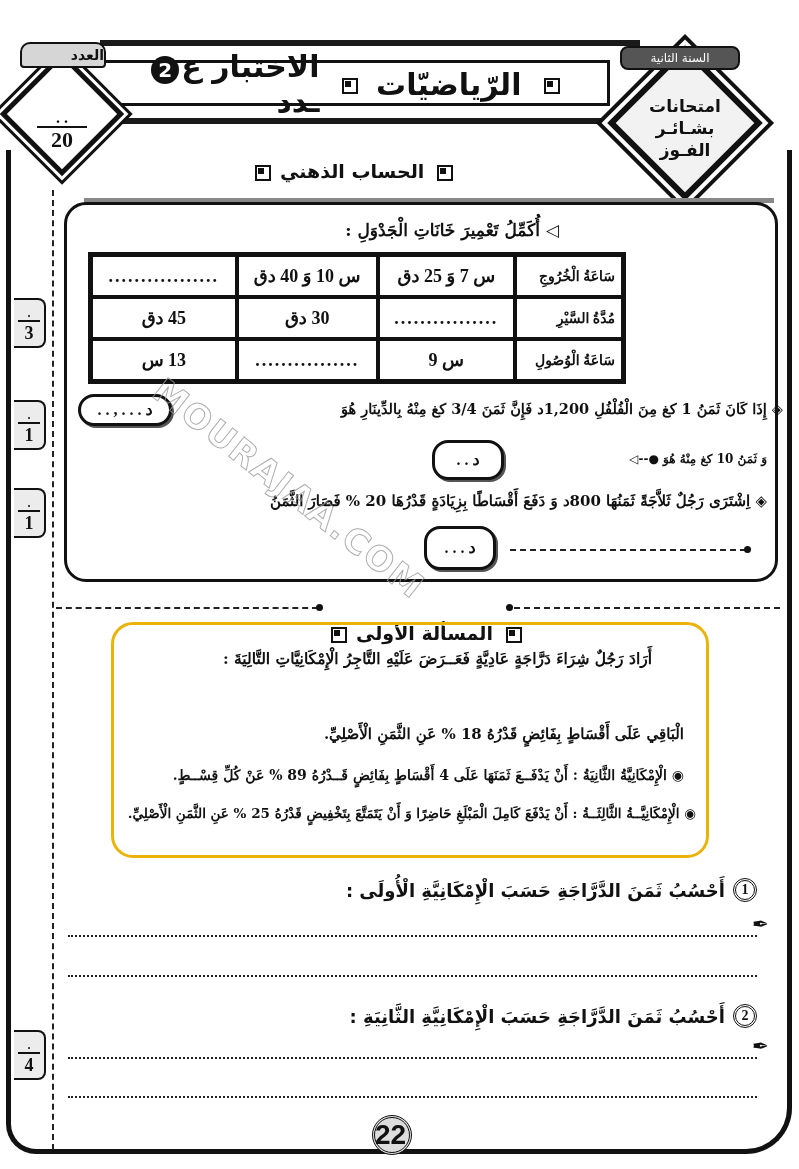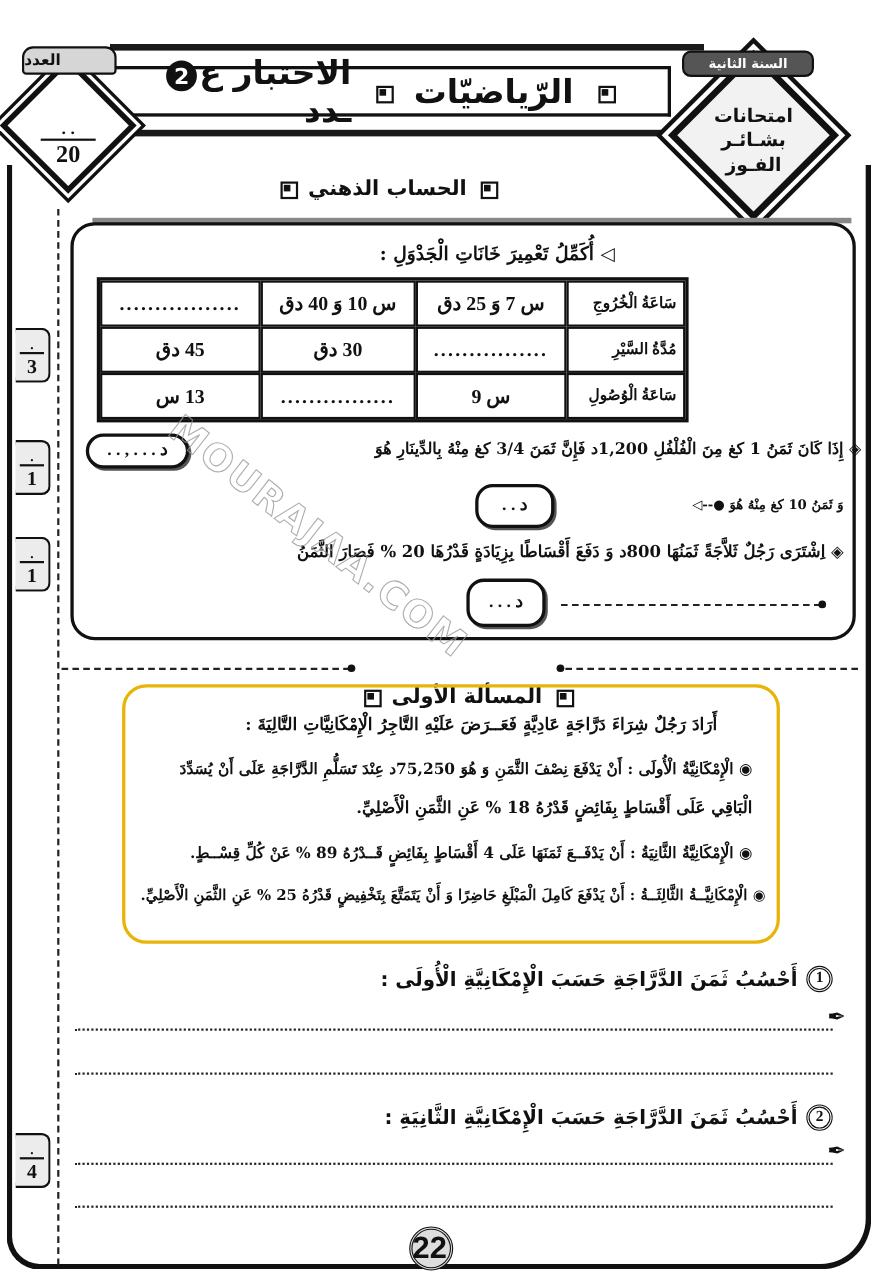--- a/index.html
+++ b/index.html
@@ -31,31 +31,31 @@
   .deco::after { content: ""; position: absolute; left: 8px; top: 8px; width: 6px; height: 6px; background: #111; }
   .num-badge { display: inline-flex; align-items: center; justify-content: center; width: 28px; height: 28px;
     border-radius: 50%; background: #111; color: #fff; font-size: 20px; margin: 0 2px; }
 
   
   .score-badge { position: absolute; left: 2px; top: 30px; width: 120px; height: 145px; }
   .score-diamond { position: absolute; left: 16px; top: 40px; width: 88px; height: 88px; transform: rotate(45deg);
     border: 5px solid #111; background: #fff; box-shadow: 0 0 0 3px #fff, 0 0 0 6px #111; }
   .score-ribbon { position: absolute; left: 18px; top: 12px; width: 86px; height: 26px;
     background: #d6d6d6; border: 2px solid #111; border-radius: 10px 10px 4px 4px;
-    font-family: "DejaVu Sans", sans-serif; font-weight: bold; font-size: 14px; text-align: left; line-height: 22px; }
+    font-family: "DejaVu Sans", sans-serif; font-weight: bold; font-size: 14px; text-align: right; line-height: 22px; }
   .score-text { position: absolute; left: 35px; top: 80px; width: 50px; text-align: center; font-family: "Liberation Serif", serif; font-weight: bold; }
   .score-text .top { font-size: 16px; line-height: 16px; border-bottom: 2px solid #111; }
   .score-text .bot { font-size: 22px; line-height: 24px; }
 
   
   .logo-badge { position: absolute; left: 580px; top: 40px; width: 210px; height: 180px; }
   .logo-diamond { position: absolute; left: 50px; top: 28px; width: 110px; height: 110px; transform: rotate(45deg);
     border: 6px solid #111; background: #f2f2f2; box-shadow: 0 0 0 4px #fff, 0 0 0 8px #111; }
   .logo-ribbon { position: absolute; left: 40px; top: 6px; width: 120px; height: 24px; background: #555; border: 2px solid #111; border-radius: 8px;
-    color: #fff; font-family: "DejaVu Sans", sans-serif; font-weight: bold; font-size: 12px; text-align: center; line-height: 20px; }
+    color: #fff; font-family: "DejaVu Sans", sans-serif; font-weight: normal; font-size: 12px; text-align: center; line-height: 20px; }
   .logo-text { position: absolute; left: 55px; top: 55px; width: 100px; text-align: center; direction: rtl;
     font-family: "DejaVu Sans", sans-serif; font-weight: bold; font-size: 17px; line-height: 22px; }
 
   
   .section-title { position: absolute; direction: rtl; font-family: "DejaVu Sans", sans-serif; font-weight: bold; font-size: 19px;
     display: flex; align-items: center; gap: 8px; }
 
   
   .box { position: absolute; border: 3px solid #111; border-radius: 22px; background: #fff; }
   .box-shadow-top { position: absolute; height: 5px; background: #888; }
@@ -201,21 +201,20 @@
 <div class="section-title" style="left:326px; top:594px;margin-top:28px;">
   <span class="deco"></span>
   <span>المسألة الأولى</span>
   <span class="deco"></span>
 </div>
 <div class="dot-end" style="left:506px; top:604px;"></div>
 <div class="dash-line" style="left:514px; top:607px; width:266px;"></div>
 
 <div class="problem-box">
   <div class="p-line" style="top:24px; right:54px; font-size:15.5px;">أَرَادَ رَجُلٌ شِرَاءَ دَرَّاجَةٍ عَادِيَّةٍ فَعَــرَضَ عَلَيْهِ التَّاجِرُ الْإِمْكَانِيَّاتِ التَّالِيَةَ :</div>
-  <div class="p-line" style="top:66px; font-size:14px;">◉ الْإِمْكَانِيَّةُ الْأُولَى : أَنْ يَدْفَعَ نِصْفَ الثَّمَنِ وَ هُوَ 75,250د عِنْدَ تَسَلُّمِ الدَّرَّاجَةِ عَلَى أَنْ يُسَدِّدَ</div>
   <div class="p-line" style="top:100px;">الْبَاقِي عَلَى أَقْسَاطٍ بِفَائِضٍ قَدْرُهُ 18 % عَنِ الثَّمَنِ الْأَصْلِيِّ.</div>
   <div class="p-line" style="top:142px; font-size:14px;">◉ الْإِمْكَانِيَّةُ الثَّانِيَةُ : أَنْ يَدْفَــعَ ثَمَنَهَا عَلَى 4 أَقْسَاطٍ بِفَائِضٍ قَــدْرُهُ 89 % عَنْ كُلِّ قِسْــطٍ.</div>
   <div class="p-line" style="top:180px; font-size:13.5px; right:10px;">◉ الْإِمْكَانِيَّــةُ الثَّالِثَــةُ : أَنْ يَدْفَعَ كَامِلَ الْمَبْلَغِ حَاضِرًا وَ أَنْ يَتَمَتَّعَ بِتَخْفِيضٍ قَدْرُهُ 25 % عَنِ الثَّمَنِ الْأَصْلِيِّ.</div>
 </div>
 
 <div class="question" style="top:878px;">
   <span class="q-num">1</span>
   <span>أَحْسُبُ ثَمَنَ الدَّرَّاجَةِ حَسَبَ الْإِمْكَانِيَّةِ الْأُولَى :</span>
 </div>
 <span class="pen-icon" style="left:752px; top:912px;">✒</span>

